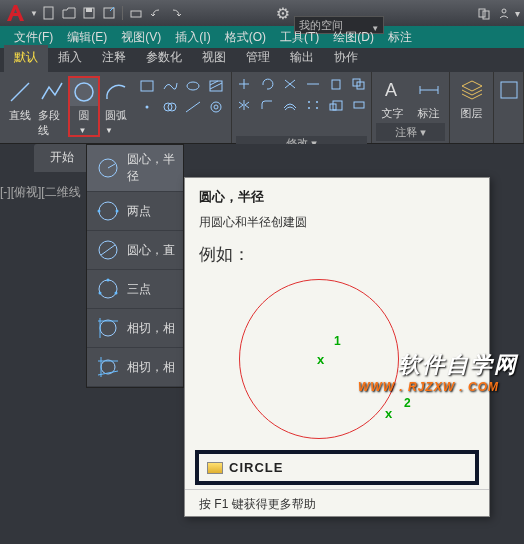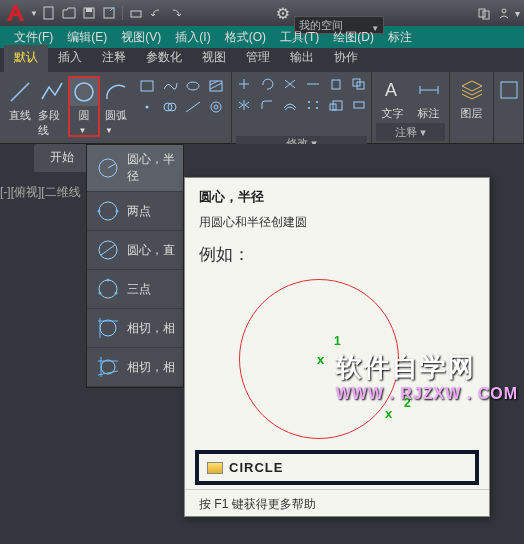--- a/index.html
+++ b/index.html
@@ -51,22 +51,22 @@
 .tt-pt1 { position: absolute; left: 135px; top: 60px; color: #0a0; font-size: 12px; font-weight: bold; }
 .tt-x1 { position: absolute; left: 118px; top: 78px; color: #0a0; font-size: 13px; font-weight: bold; }
 .tt-pt2 { position: absolute; left: 205px; top: 122px; color: #0a0; font-size: 12px; font-weight: bold; }
 .tt-x2 { position: absolute; left: 186px; top: 132px; color: #0a0; font-size: 13px; font-weight: bold; }
 .tt-cmd-box { margin: 6px 10px 4px; border: 4px solid #0f172a; padding: 6px 8px; display: flex; align-items: center; gap: 6px; }
 .tt-cmd-icon { width: 16px; height: 12px; background: linear-gradient(#ffe070, #e0b030); border: 1px solid #888; }
 .tt-cmd-text { font-size: 13px; font-weight: bold; letter-spacing: 1px; color: #222; }
 .tt-footer { font-size: 12px; padding: 6px 14px; color: #333; border-top: 1px solid #ccc; }
 
 .watermark { position: absolute; right: 6px; top: 350px; z-index: 30; pointer-events: none; }
-.wm-cn { font-size: 26px; font-weight: bold; color: #fff; text-shadow: 1px 1px 2px #000; letter-spacing: 2px; }
-.wm-url { font-size: 16px; font-weight: bold; color: #f0abfc; text-shadow: 1px 1px 2px #000; letter-spacing: 1px; }
+.wm-cn { font-size: 22px; font-weight: bold; color: #fff; font-style: italic; text-shadow: 1px 1px 2px #000; letter-spacing: 2px; margin-left: 40px; }
+.wm-url { font-size: 12px; font-weight: bold; color: #f97316; text-shadow: 1px 1px 2px #000; letter-spacing: 1px; font-style: italic; }
 
 svg { display: block; }
 </style>
 </head>
 <body>
 
 <div class="titlebar">
   <div class="app-logo">
     <svg width="22" height="20" viewBox="0 0 22 20">
         <path d="M2 18 L9 2 L12 2 L19 18 L15 18 L13 13 L8 13 L6 18 Z M9 10 L12 10 L10.5 6 Z" fill="#d4202a"></path>

